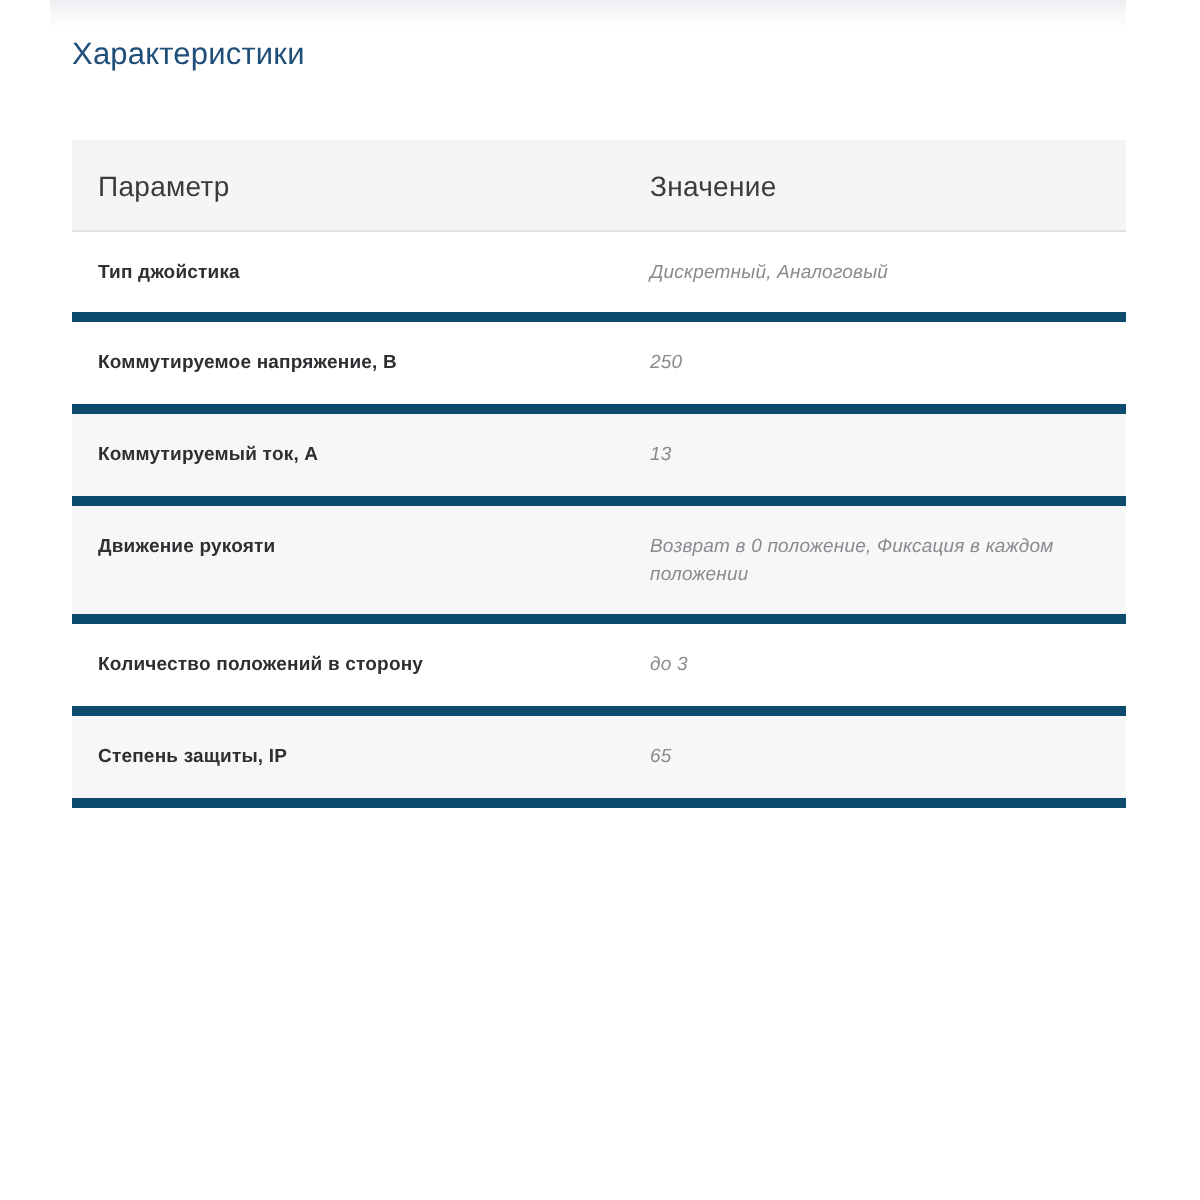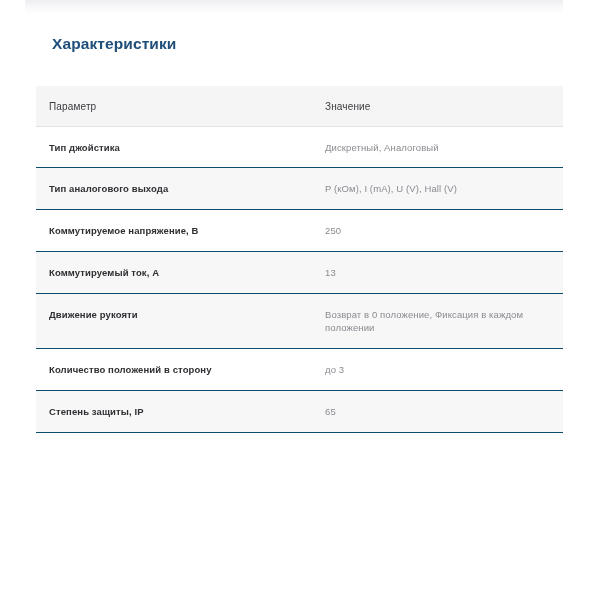--- a/index.html
+++ b/index.html
@@ -31,24 +31,24 @@
     top: 0px;
     width: 538px;
     min-height: 600px;
     background: #ffffff;
     background-image: linear-gradient(to bottom, #edeef1 0px, #f7f7f9 6px, #ffffff 14px);
     box-sizing: border-box;
     padding: 0 0 0 0;
   }
 
   .card-title {
-    margin: 16px;
+    margin: 0;
     padding: 19px 0 0 11px;
     font-size: 15.5px;
-    font-weight: 700;
+    font-weight: 400;
     letter-spacing: 0.1px;
     color: #1f4e79;
     line-height: 1.2;
   }
 
   
   .spec-table-wrap {
     margin-top: 32px;
     padding-left: 11px;
     padding-right: 0px;
@@ -59,21 +59,21 @@
     width: 527px;
     table-layout: fixed;
   }
 
   table.spec-table col.col-param { width: 272px; }
   table.spec-table col.col-value { width: 255px; }
 
   table.spec-table thead th {
     background: #f5f5f6;
     text-align: left;
-    font-size: 10px;
+    font-size: 14px;
     font-weight: 400;
     color: #3b3b3f;
     padding: 15px 10px 14px 13px;
     border-bottom: 1px solid #e2e2e4;
     letter-spacing: 0.15px;
   }
   table.spec-table thead th.value-head {
     padding-left: 17px;
   }
 
@@ -81,33 +81,34 @@
     background: #ffffff;
   }
   table.spec-table tbody tr.alt {
     background: #f7f7f8;
   }
 
   table.spec-table tbody td {
     font-size: 9.5px;
     vertical-align: top;
     padding: 14px 10px 13px 13px;
-    border-bottom: 1px solid #0c4a6e;
+    border-bottom: 5px solid #0c4a6e;
     line-height: 1.45;
     letter-spacing: 0.1px;
   }
 
   table.spec-table tbody td.param {
     color: #2f2f33;
     font-weight: 700;
   }
   table.spec-table tbody td.value {
     color: #8a8a90;
     font-weight: 400;
     padding-left: 17px;
+    font-style: italic;
   }
 
   
   table.spec-table tbody tr.indent td.param { padding-left: 17px; }
 
   
   table.spec-table tbody tr.tall td { padding-top: 15px; padding-bottom: 16px; }
 </style>
 </head>
 <body>
@@ -127,24 +128,20 @@
           <tr>
             <th class="param-head">Параметр</th>
             <th class="value-head">Значение</th>
           </tr>
         </thead>
         <tbody id="spec-body">
             <tr>
               <td class="param">Тип джойстика</td>
               <td class="value">Дискретный, Аналоговый</td>
             </tr>
-            <tr class="alt">
-              <td class="param">Тип аналогового выхода</td>
-              <td class="value">P (кОм), I (mA), U (V), Hall (V)</td>
-            </tr>
             <tr>
               <td class="param">Коммутируемое напряжение, В</td>
               <td class="value">250</td>
             </tr>
             <tr class="alt">
               <td class="param">Коммутируемый ток, А</td>
               <td class="value">13</td>
             </tr>
             <tr class="alt">
               <td class="param">Движение рукояти</td>

